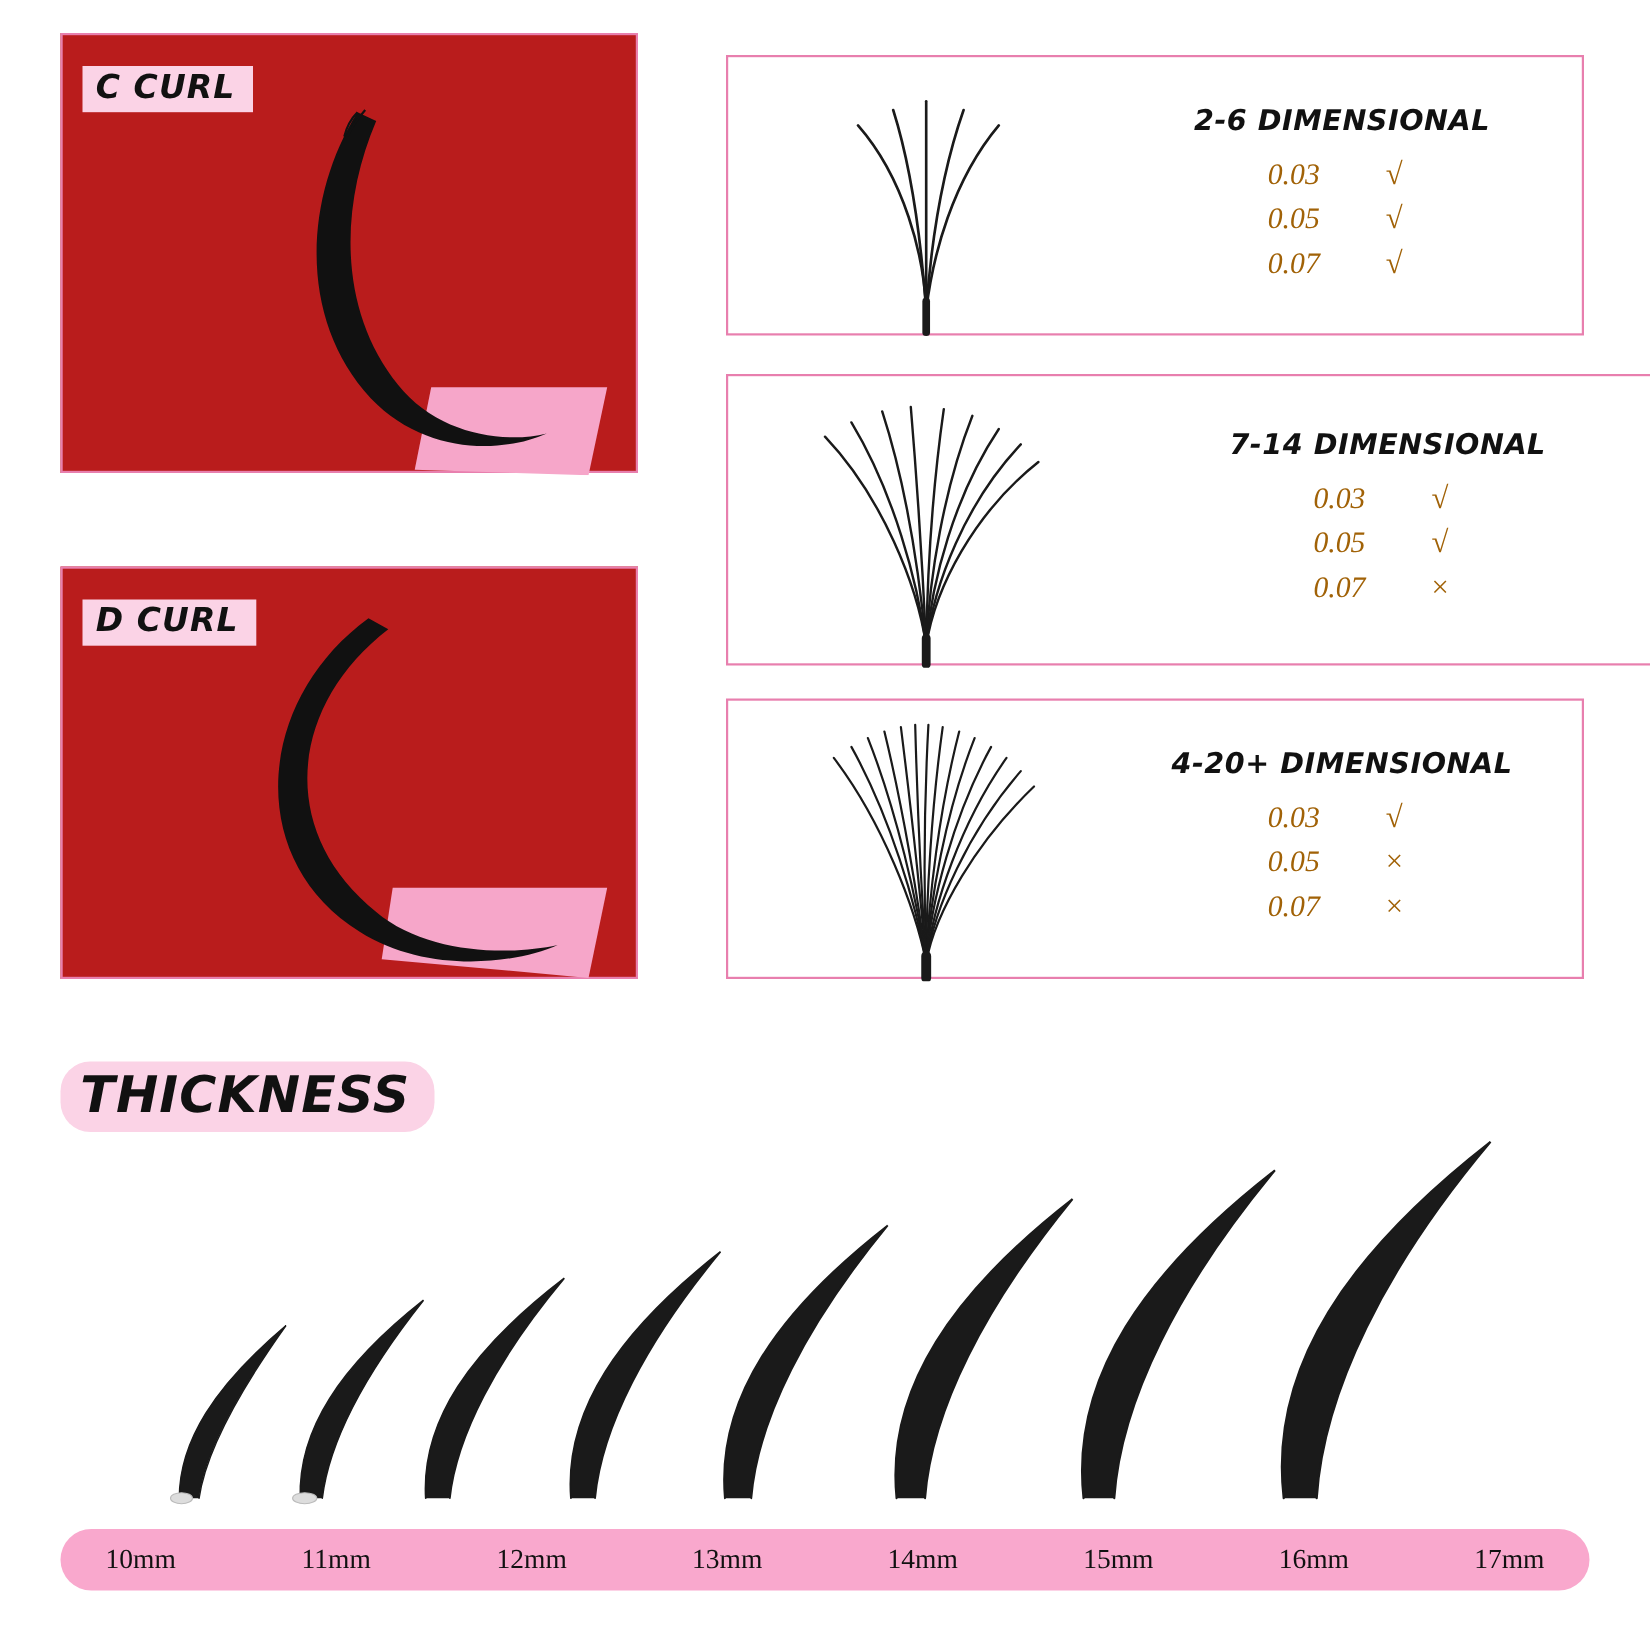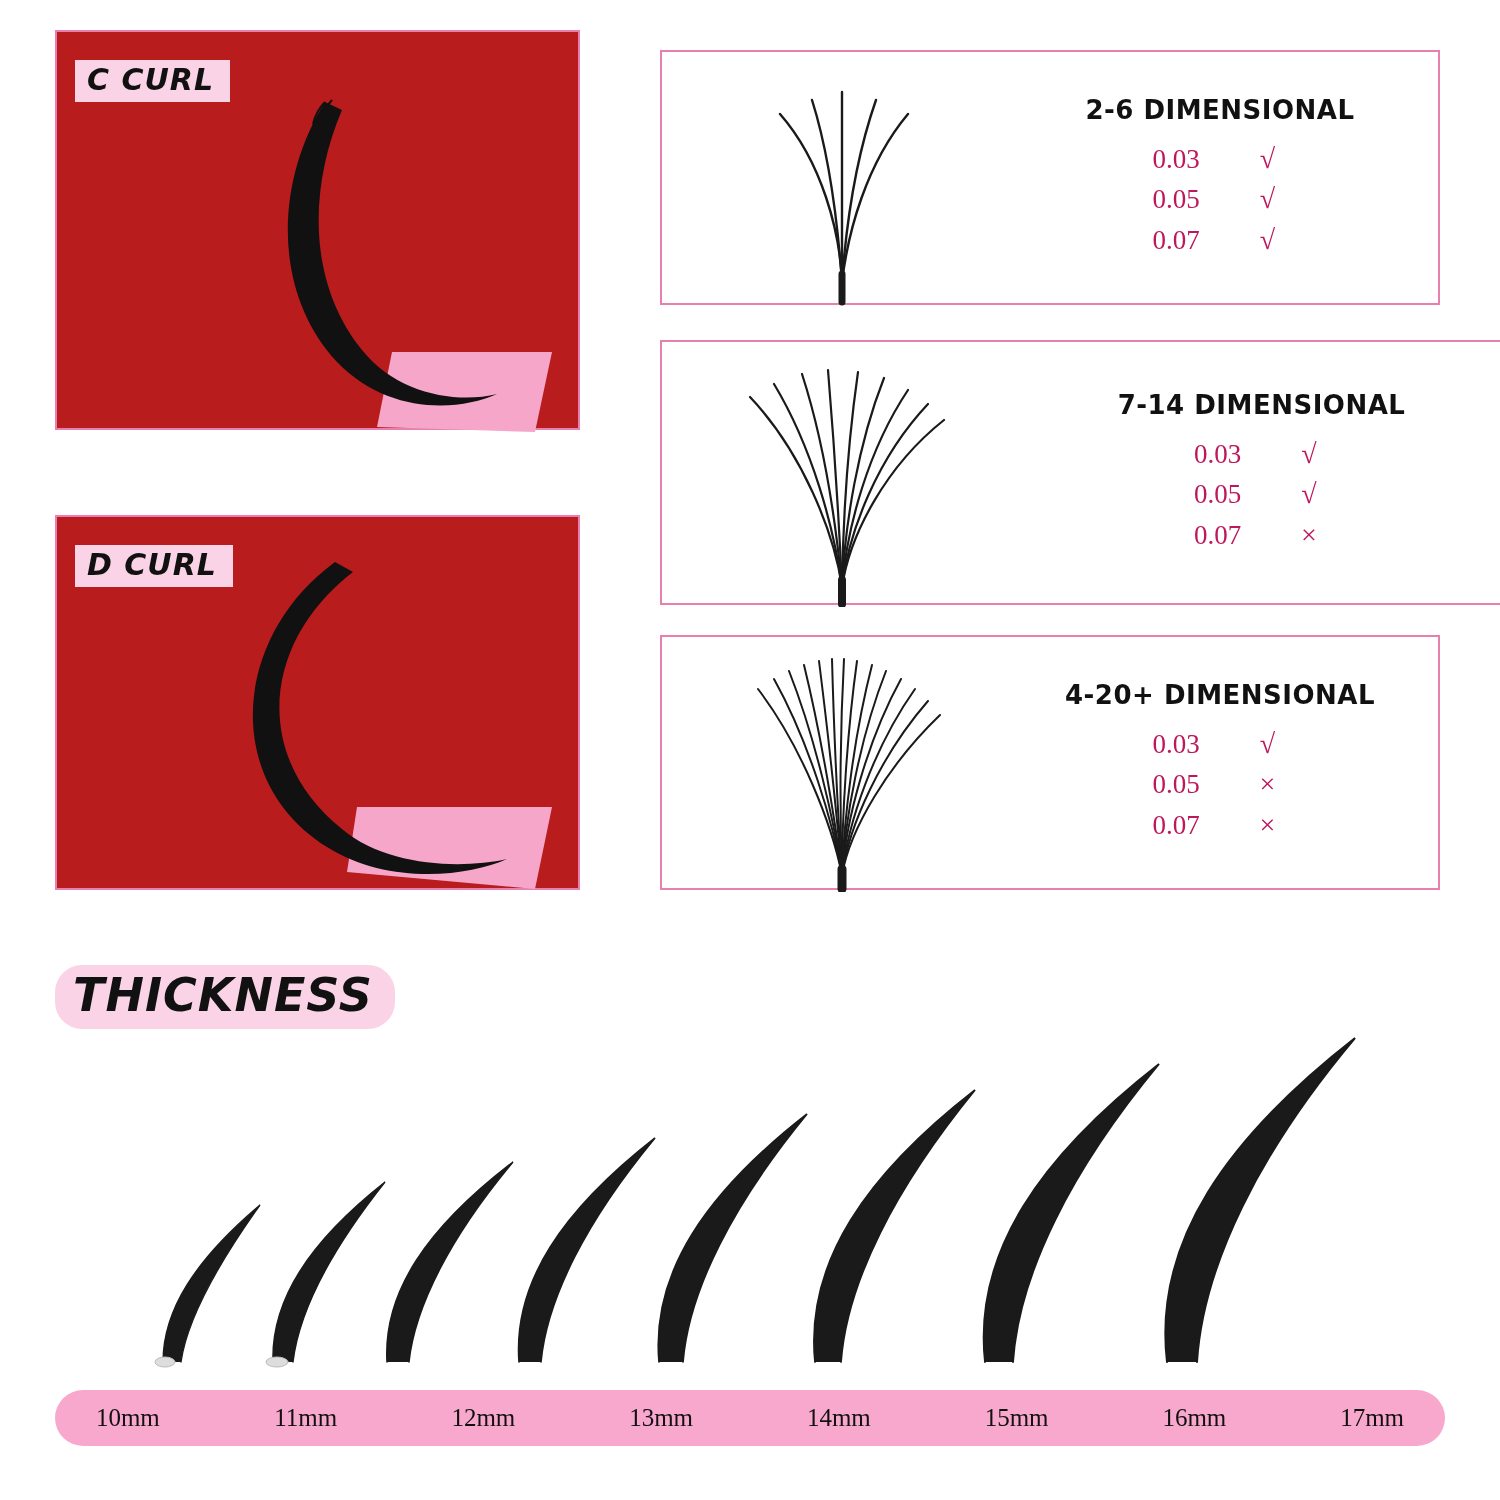--- a/index.html
+++ b/index.html
@@ -58,37 +58,38 @@
   .dim-art {
     width: 360px;
     height: 100%;
     position: relative;
     flex: 0 0 360px;
   }
   .dim-info {
     flex: 1 1 auto;
     padding-right: 20px;
     text-align: center;
+    font-style: italic;
   }
   .dim-title {
     font-family: "DejaVu Sans", sans-serif;
     font-weight: 700;
     font-size: 26px;
     letter-spacing: 0.5px;
     color: #111111;
     margin-bottom: 14px;
   }
   .dim-rows {
     display: inline-block;
     text-align: left;
   }
   .dim-row {
     font-family: "Liberation Serif", serif;
     font-size: 27px;
-    color: #be185d;
+    color: #a16207;
     line-height: 1.45;
     white-space: nowrap;
   }
   .dim-row .val {
     display: inline-block;
     width: 95px;
   }
   .dim-row .mark {
     display: inline-block;
     width: 40px;

